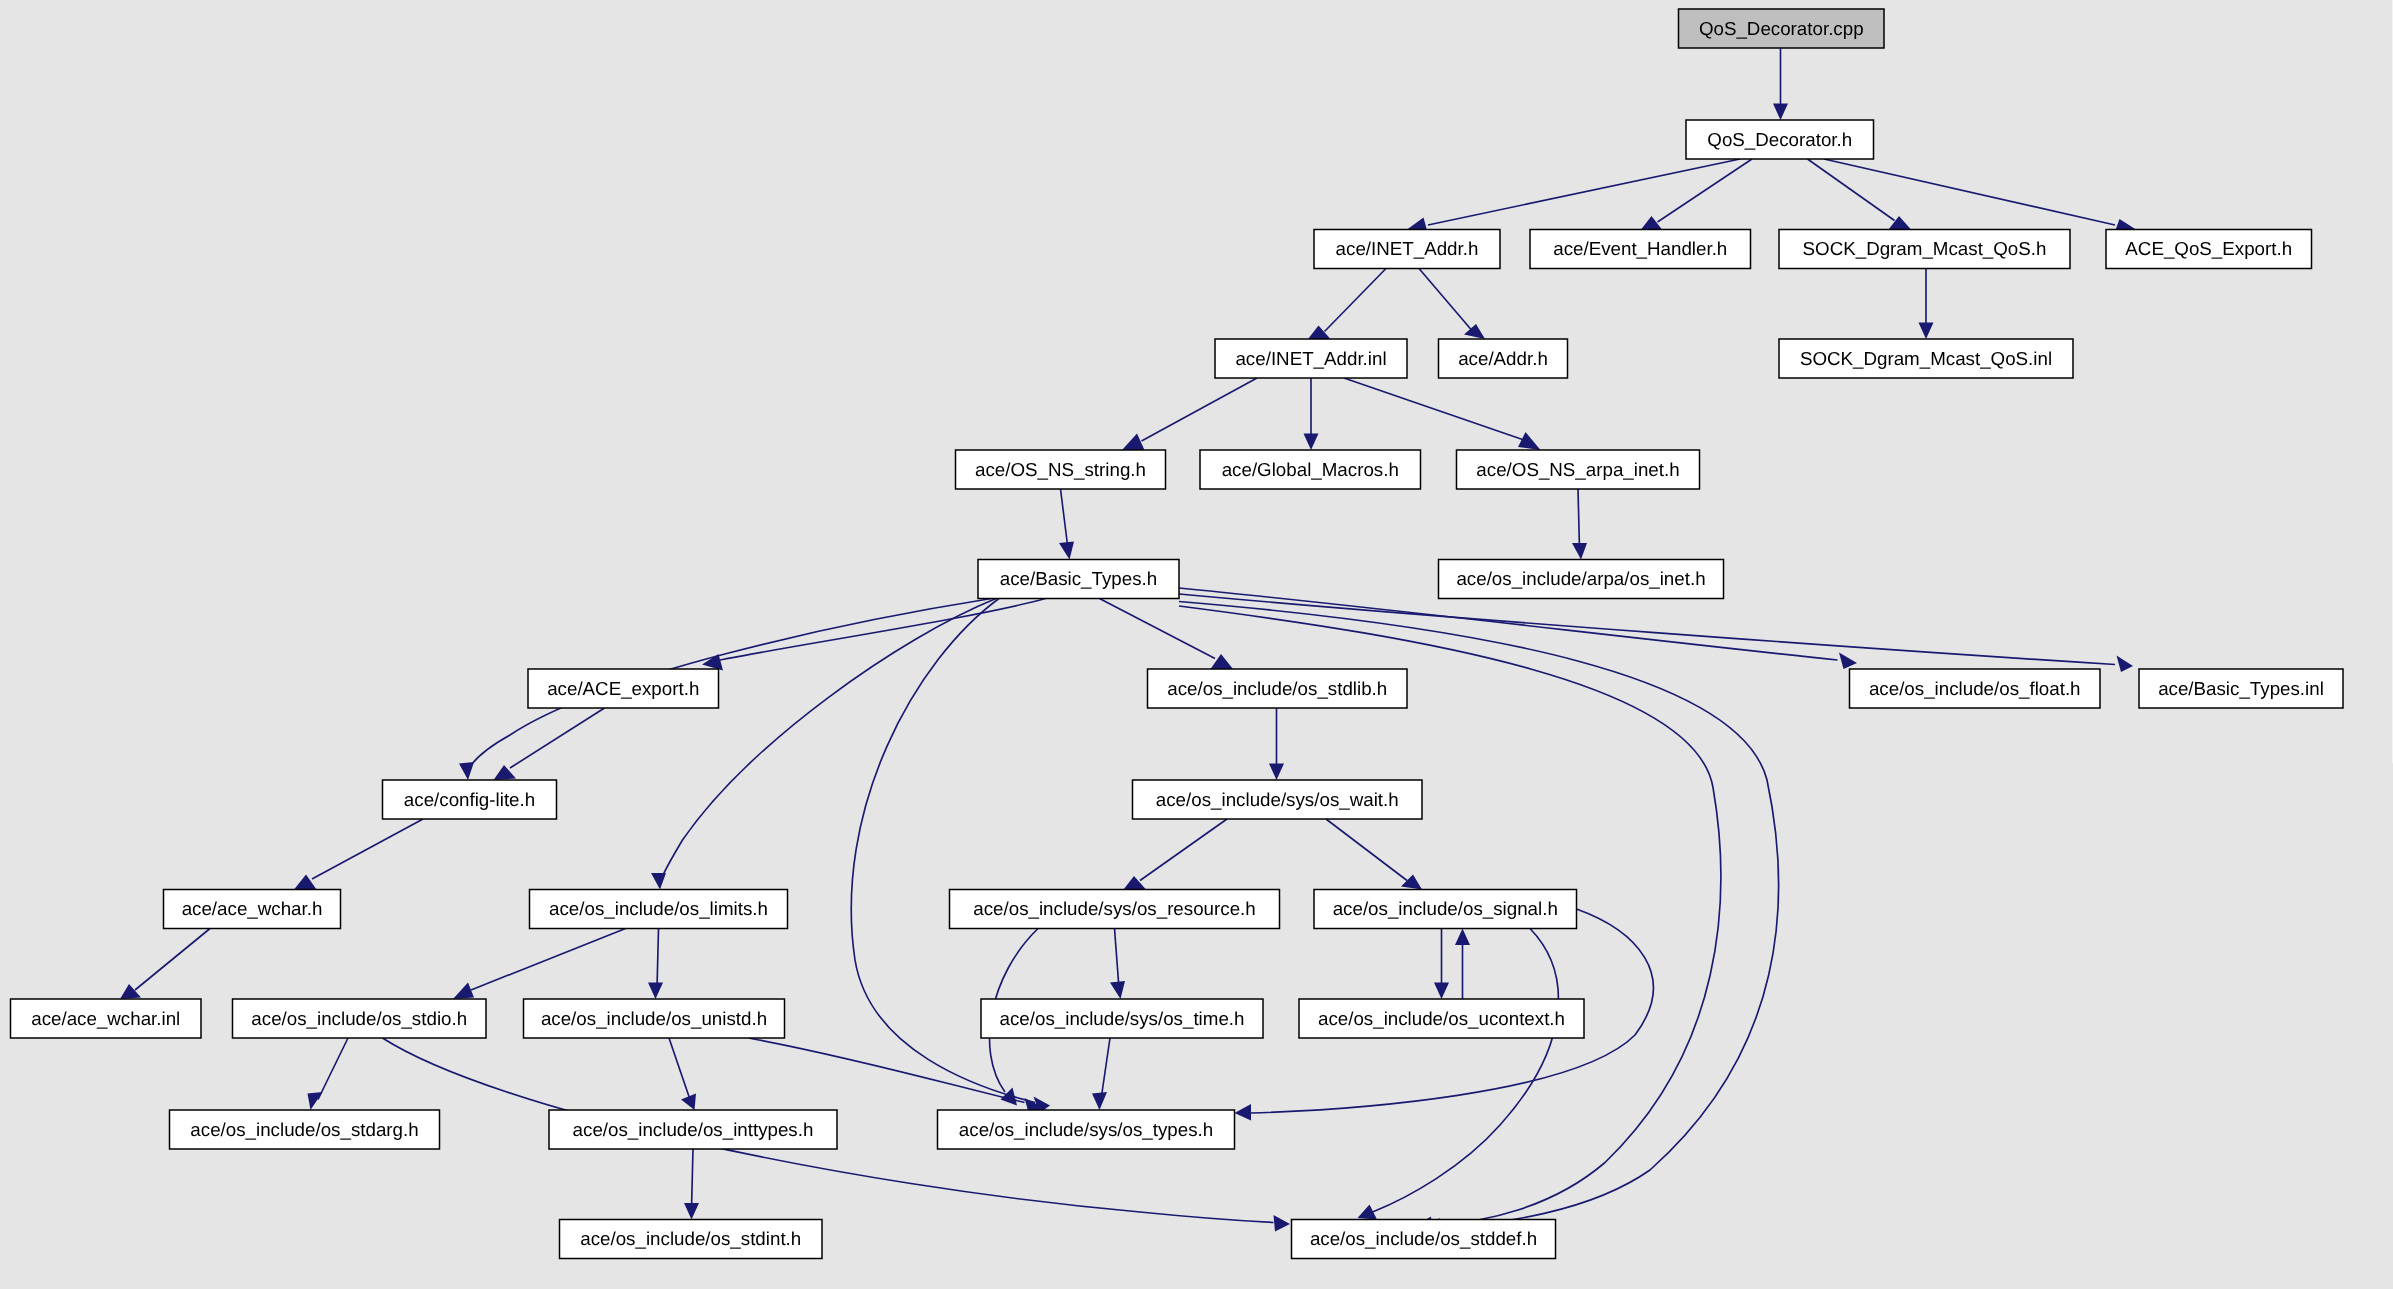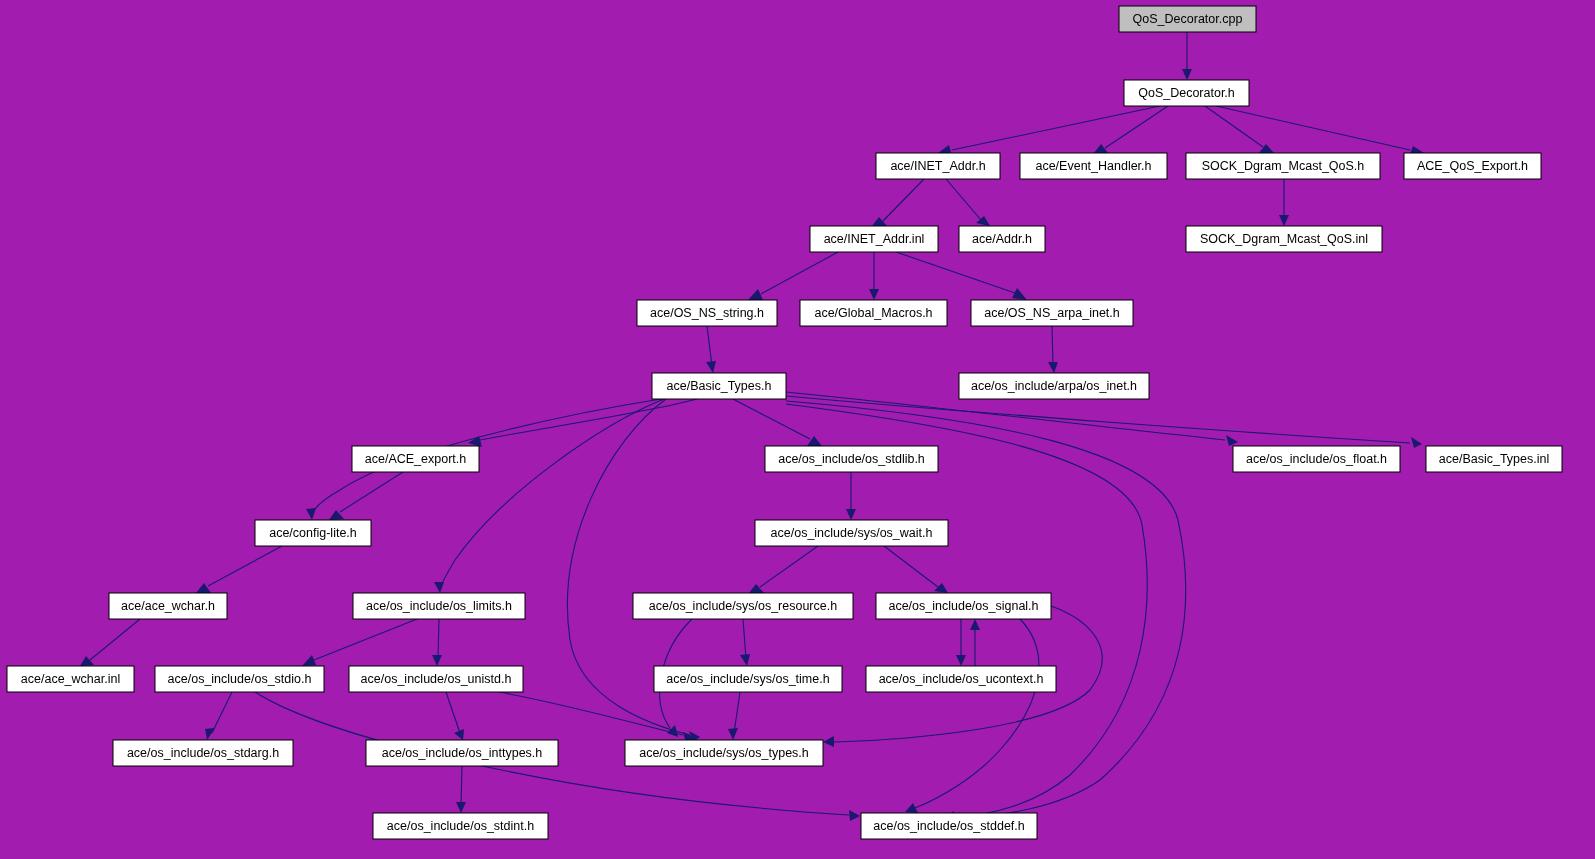--- a/index.html
+++ b/index.html
@@ -1,20 +1,20 @@
 <!DOCTYPE html>
 <html><head>
 <meta charset="utf-8">
 <style>
   html,body{margin:0;padding:0;background:#ffffff;}
   #canvas-wrap{
     position:relative;
     width:1595px;
     height:859px;
-    background:#a21caf;
+    background:#e5e5e5;
     font-family:"Liberation Sans", sans-serif;
     overflow:hidden;
   }
   svg#graph{position:absolute;top:0;left:0;width:1595px;height:859px;display:block;}
   .node-rect{
     fill:#ffffff;
     stroke:#000000;
     stroke-width:1;
   }
   .node-rect.root{

